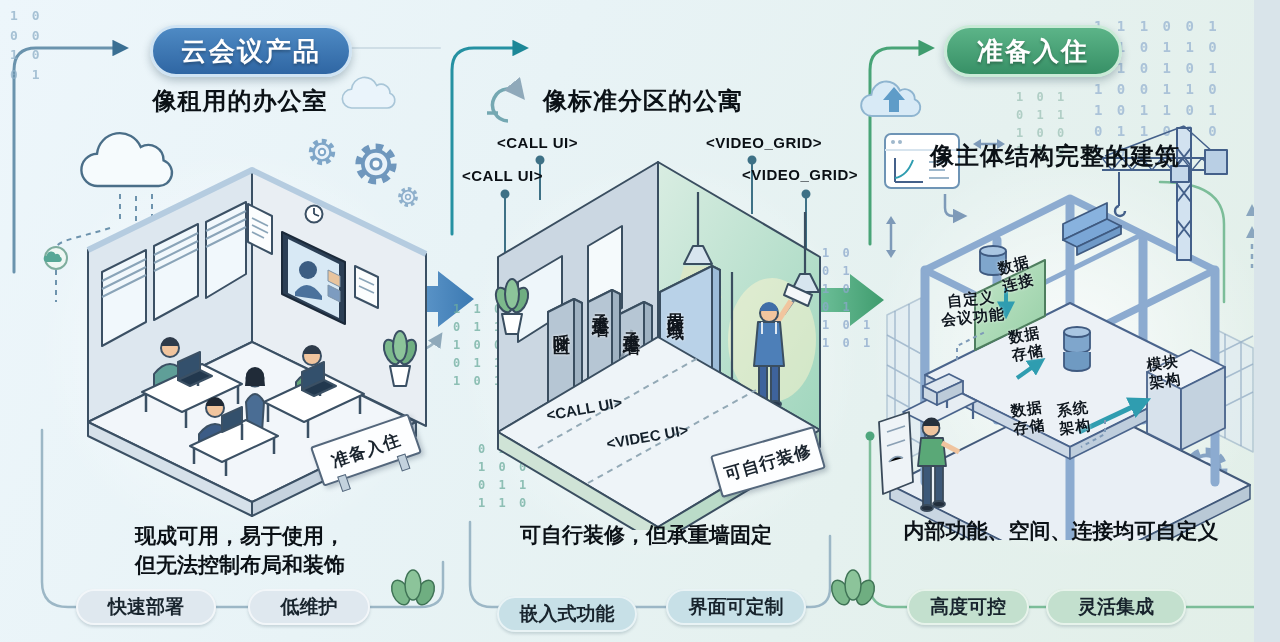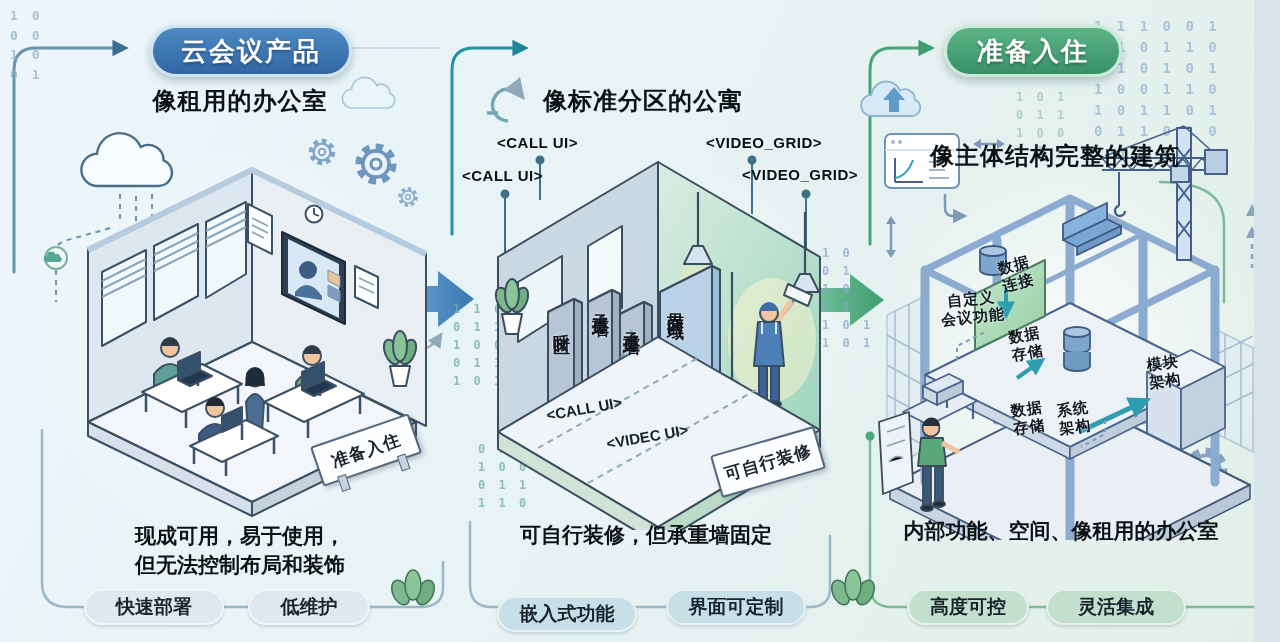--- a/index.html
+++ b/index.html
@@ -512,22 +512,22 @@
     <span class="leg l1"></span>
     <span class="leg l2"></span>
   </div>
   <div class="sign sign2">
     <span>可自行装修</span>
   </div>
 
   <div class="desc" style="left:478px;top:520px;width:336px;">可自行装修，但承重墙固定</div>
   <div class="desc" style="left:90px;top:521px;width:300px;">现成可用，易于使用，
 但无法控制布局和装饰</div>
-  <div class="desc" style="left:876px;top:516px;width:370px;">内部功能、空间、像租用的办公室</div>
-
-  <div class="badge bdg-blue" style="left:84px;width:140px;">快速部署</div>
+  <div class="desc" style="left:876px;top:516px;width:370px;">内部功能、空间、连接均可自定义</div>
+
+  <div class="badge bdg-blue" style="left:76px;width:140px;">快速部署</div>
   <div class="badge bdg-blue" style="left:248px;width:122px;">低维护</div>
   <div class="badge bdg-teal" style="left:497px;width:140px;margin-top:7px;">嵌入式功能</div>
   <div class="badge bdg-green" style="left:907px;width:122px;">高度可控</div>
   <div class="badge bdg-teal" style="left:666px;width:140px;">界面可定制</div>
   <div class="badge bdg-green" style="left:1046px;width:140px;">灵活集成</div>
 
 </div>
 
 </body></html>

